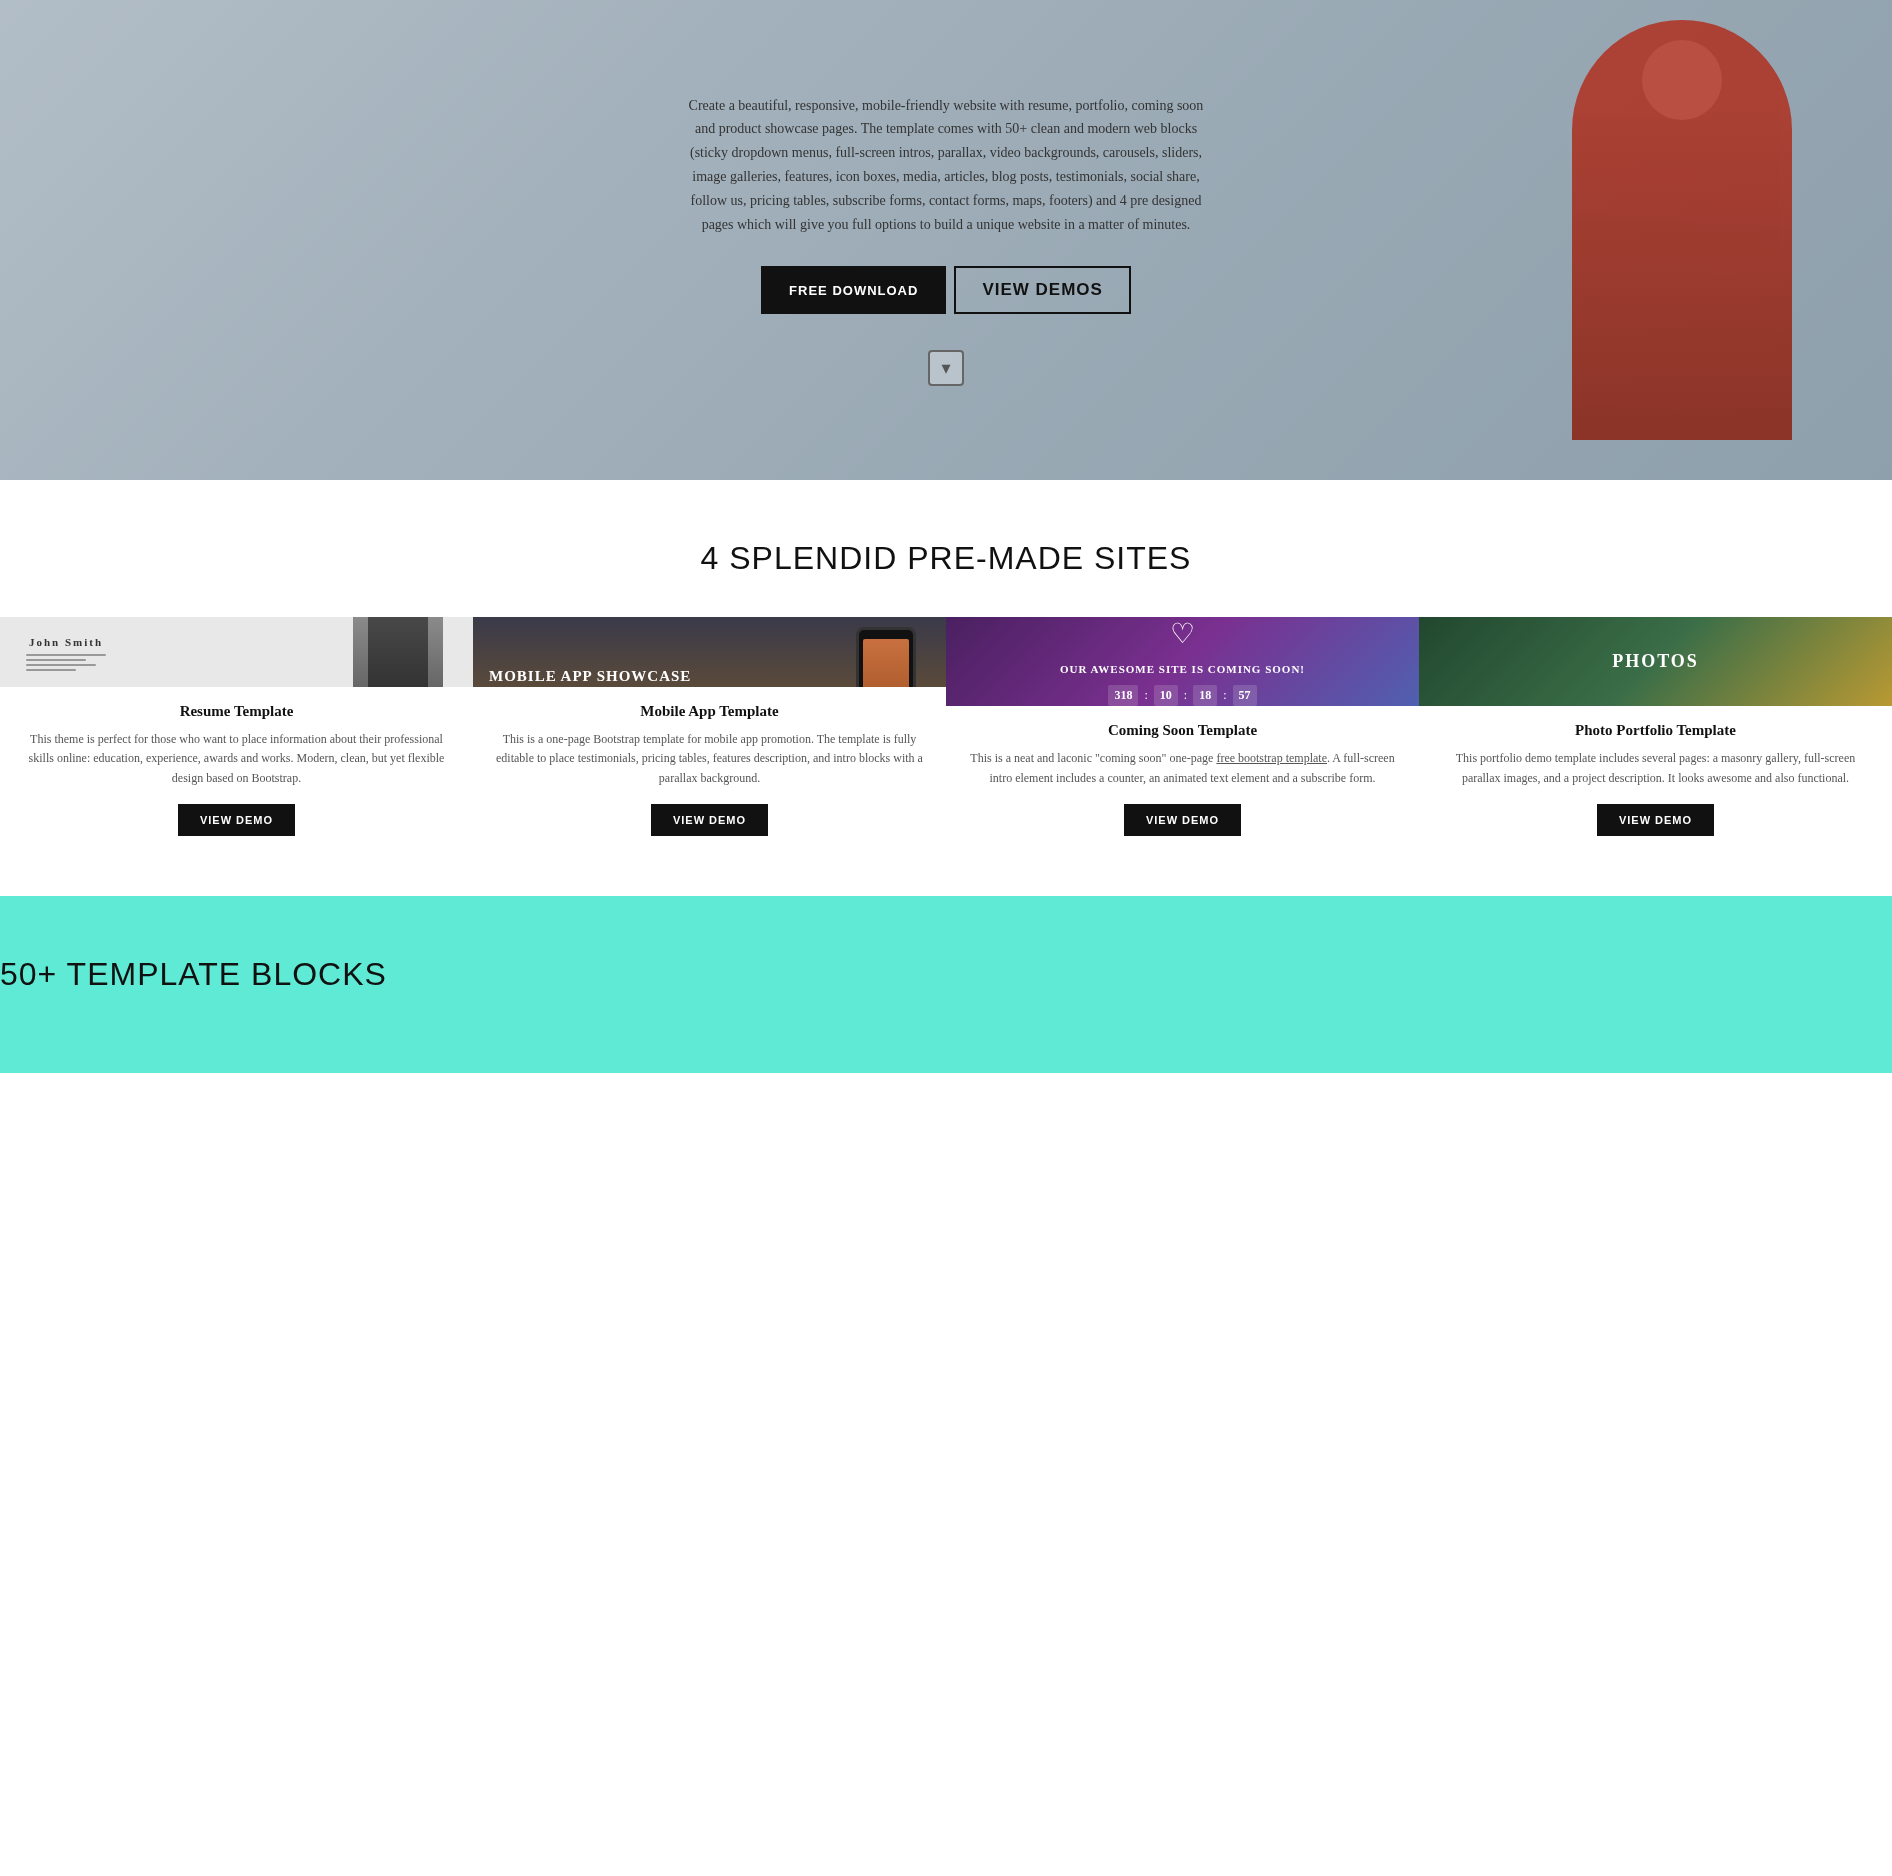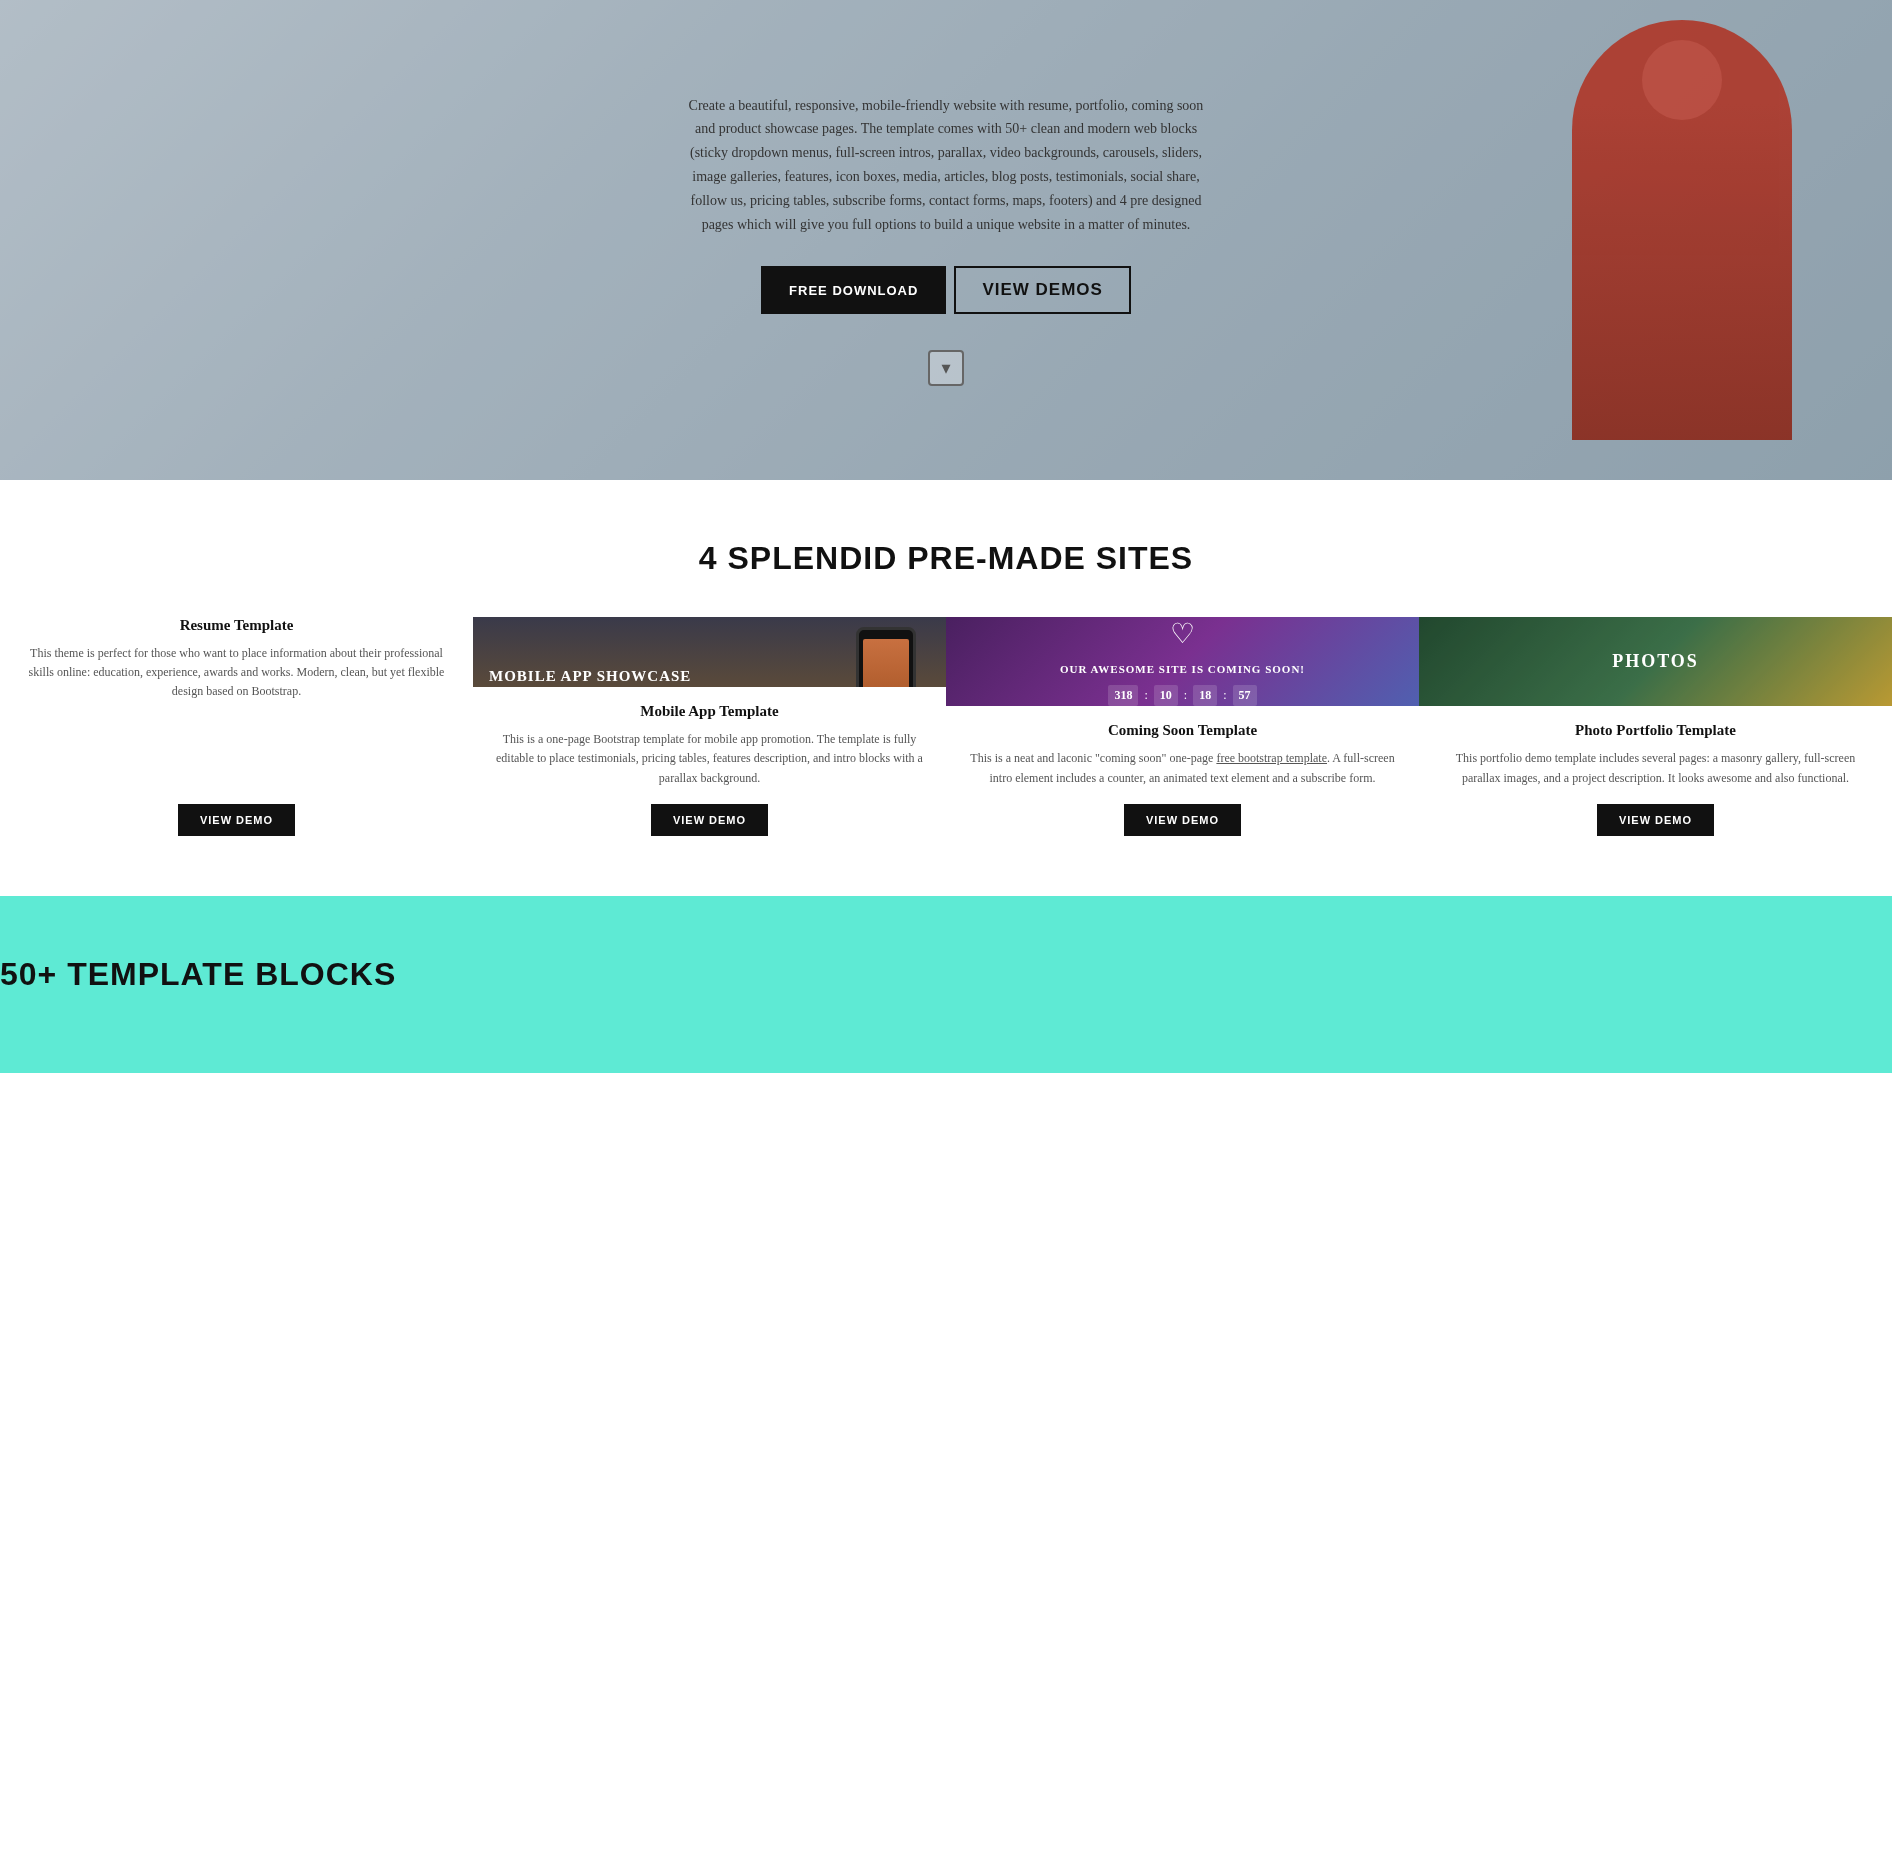--- a/index.html
+++ b/index.html
@@ -91,21 +91,21 @@
 
     
     .premade-section {
       background: #fff;
       padding: 60px 0 40px;
       text-align: center;
     }
     .section-title {
       font-family: 'Arial Black', Arial, sans-serif;
       font-size: 32px;
-      font-weight: 700;
+      font-weight: 400;
       color: #111;
       margin-bottom: 40px;
       letter-spacing: 1px;
     }
     .cards-grid {
       display: flex;
       gap: 0;
       width: 100%;
     }
     .card {
@@ -368,20 +368,36 @@
     </div>
     <div class="scroll-down-btn"></div>
   </div>
 </section>
 
 <section class="premade-section">
   <h2 class="section-title">4 SPLENDID PRE-MADE SITES</h2>
   <div class="cards-grid">
 
     <div class="card">
+      <div class="card-thumb thumb-resume">
+        <div class="thumb-resume-inner">
+          <div class="thumb-resume-text">
+            <span class="thumb-resume-name">John Smith</span>
+            <div class="thumb-resume-lines">
+              <div class="thumb-resume-line" style="width:80px"></div>
+              <div class="thumb-resume-line" style="width:60px"></div>
+              <div class="thumb-resume-line" style="width:70px"></div>
+              <div class="thumb-resume-line" style="width:50px"></div>
+            </div>
+          </div>
+        </div>
+        <div class="thumb-resume-photo">
+          <div class="thumb-resume-silhouette"></div>
+        </div>
+      </div>
       <p class="card-name">Resume Template</p>
       <p class="card-desc">This theme is perfect for those who want to place information about their professional skills online: education, experience, awards and works. Modern, clean, but yet flexible design based on Bootstrap.</p>
       <button class="btn-view-demo">VIEW DEMO</button>
     </div>
 
     <div class="card">
       <div class="card-thumb thumb-mobile">
         <div class="thumb-mobile-title">MOBILE APP SHOWCASE</div>
         <div class="thumb-mobile-phone">
           <div class="thumb-mobile-phone-screen"></div>

